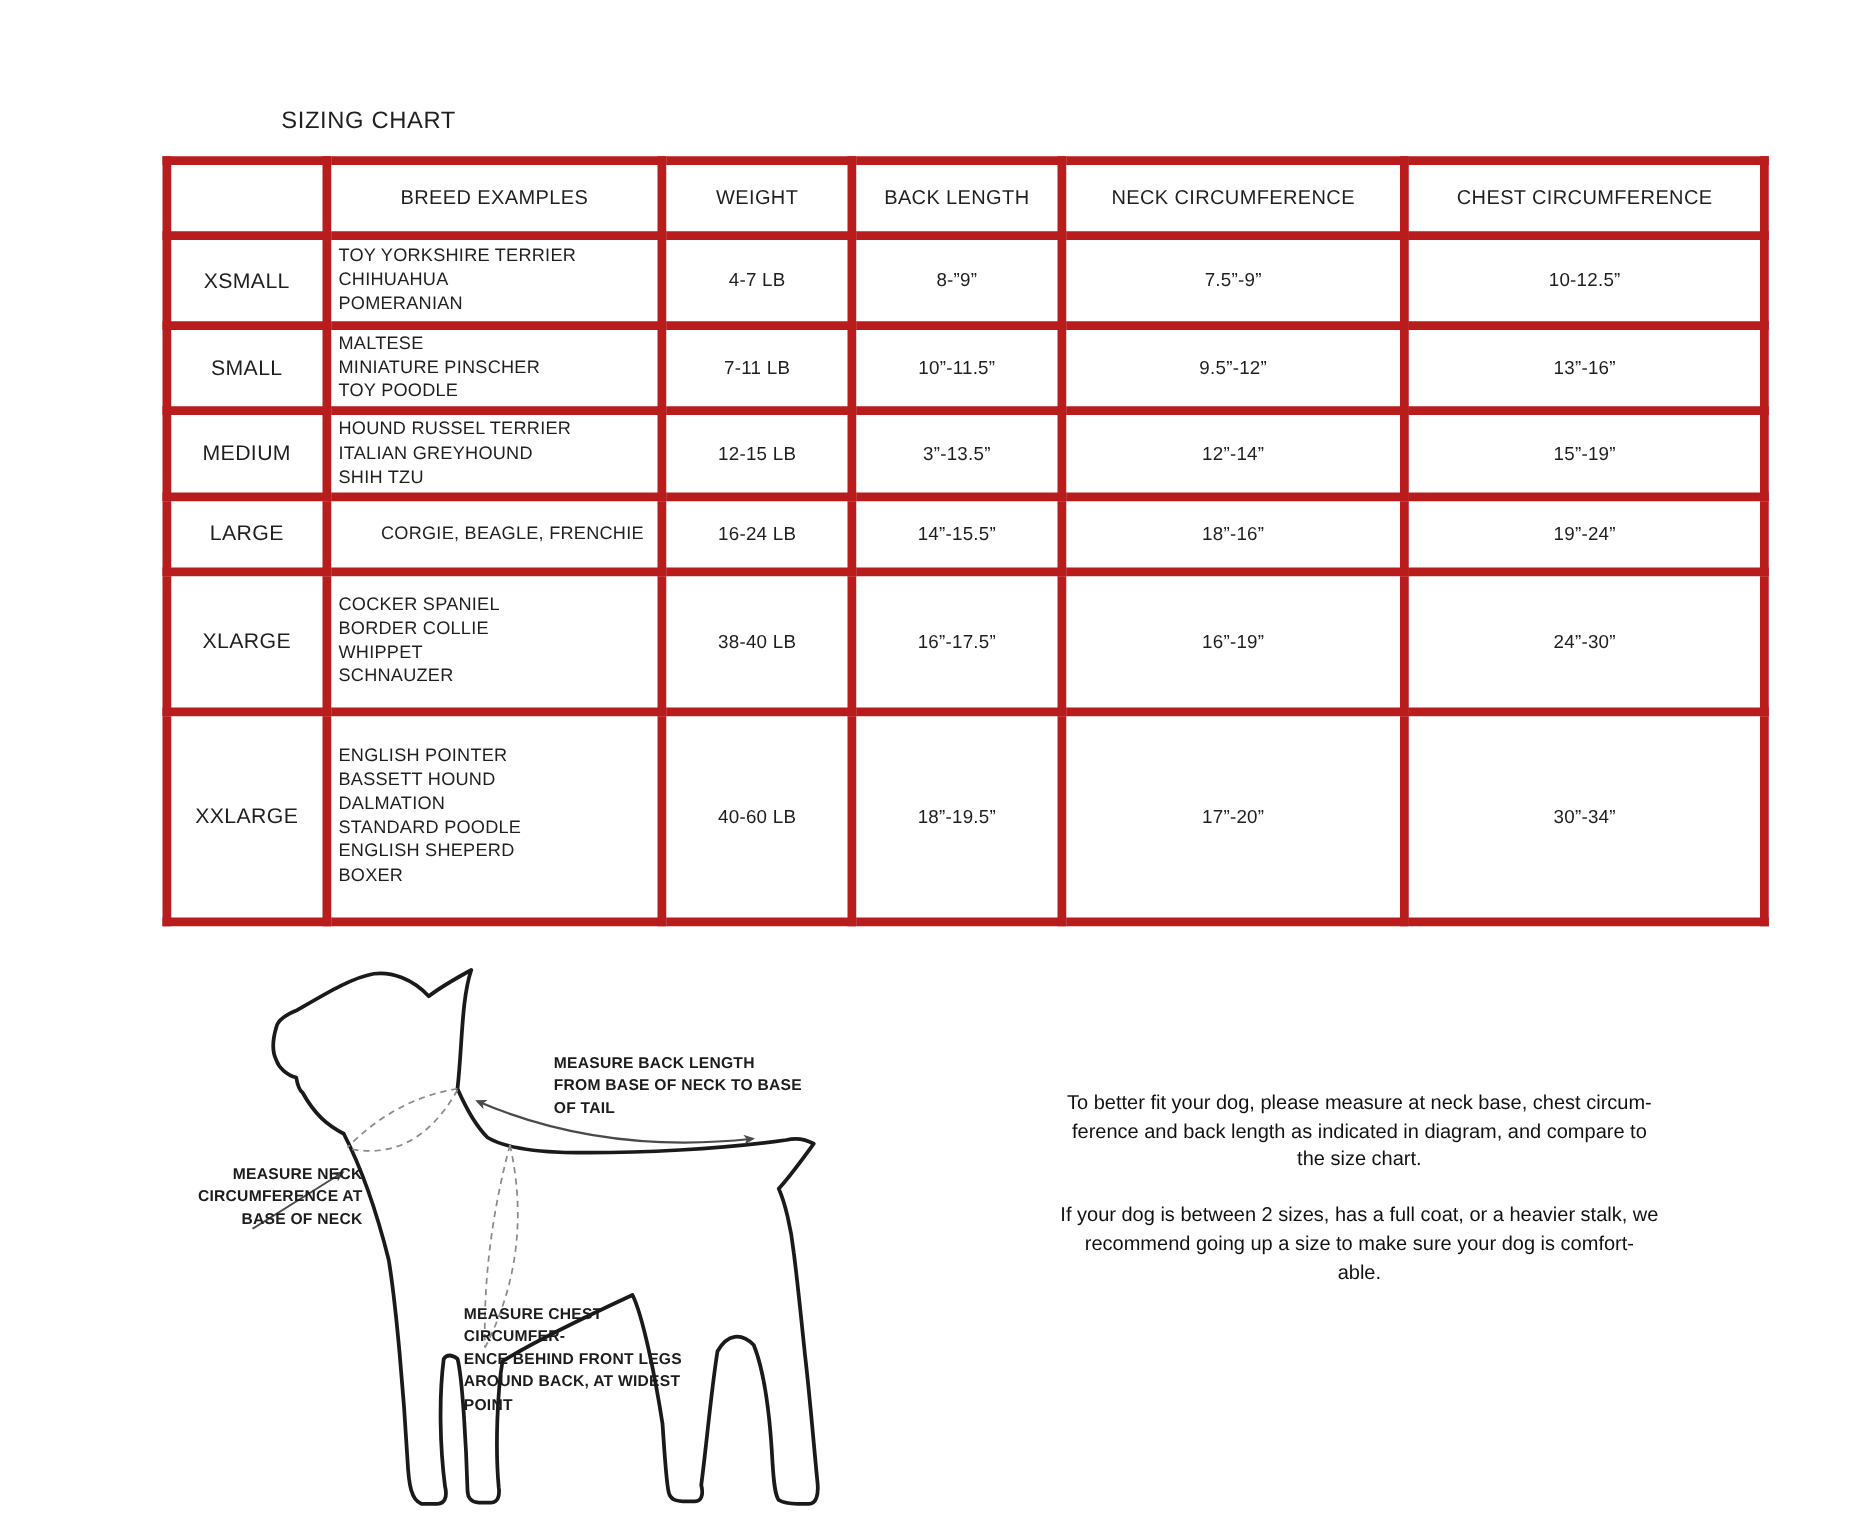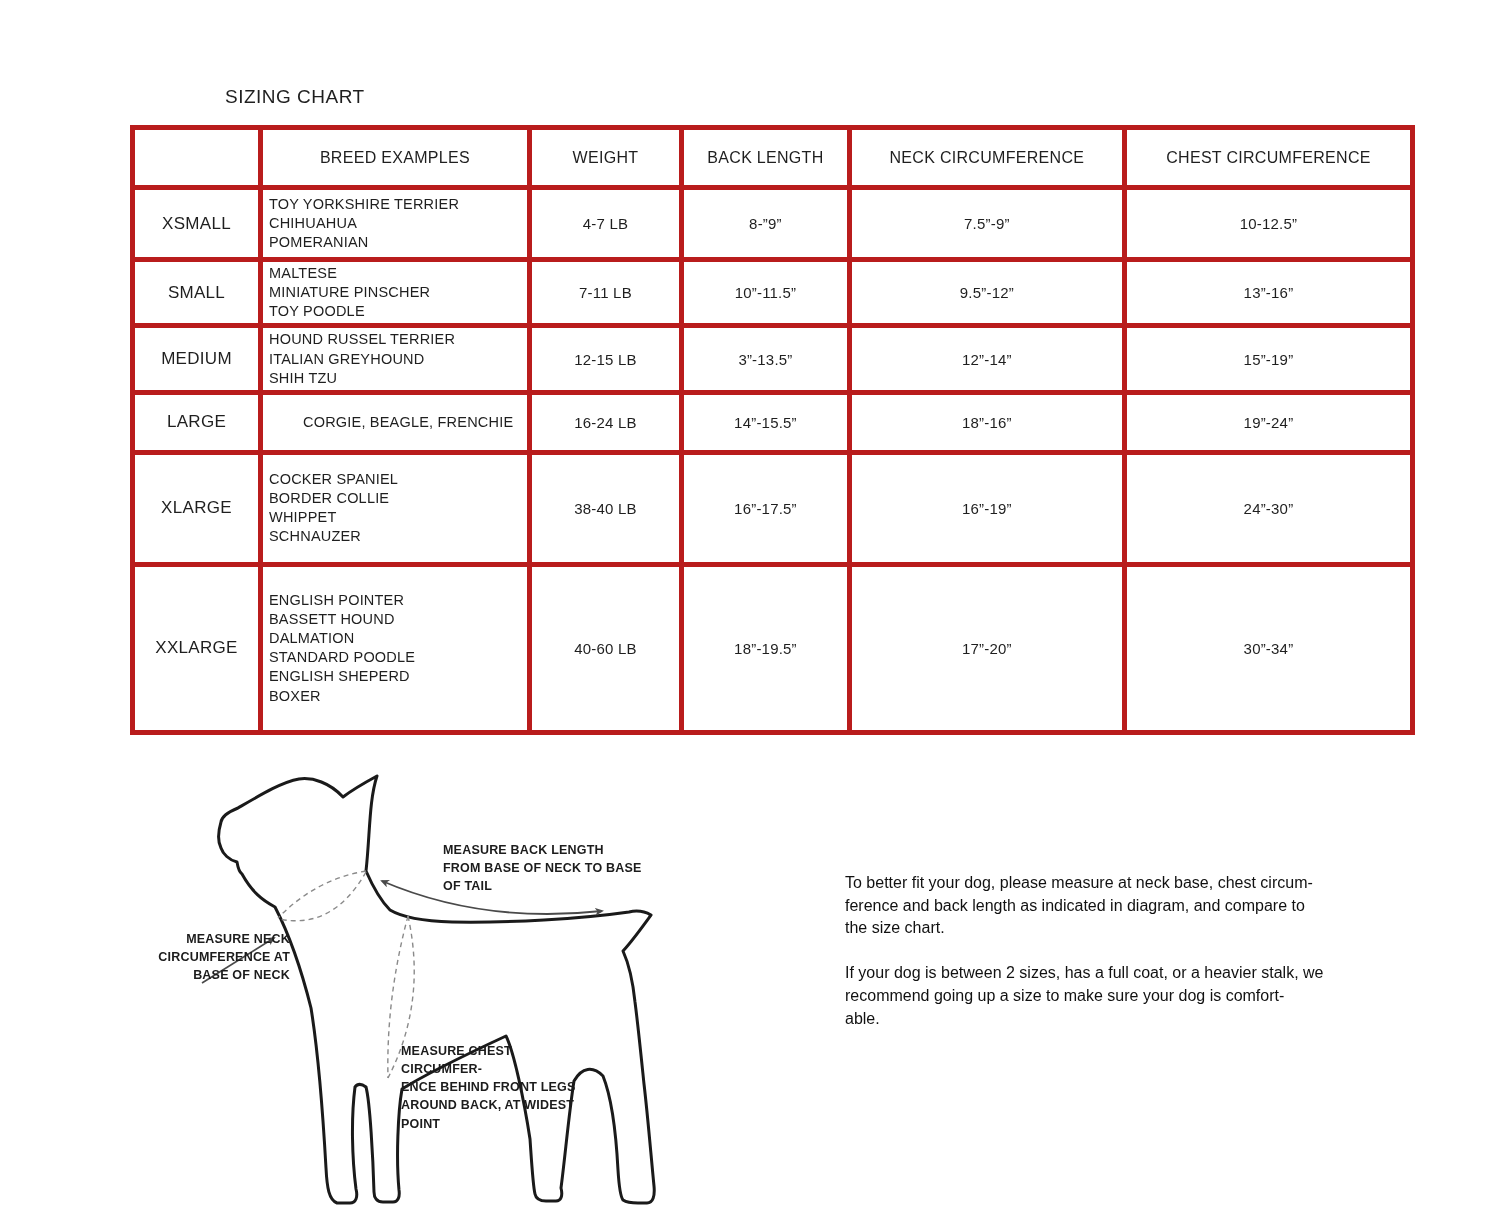--- a/index.html
+++ b/index.html
@@ -10,21 +10,21 @@
   }
   .page-title{
     position:absolute;left:225px;top:86px;font-size:19px;letter-spacing:.5px;color:#1f1f1f;
   }
   
   table.size-chart{
     position:absolute;left:130px;top:125px;width:1285px;
     border-collapse:collapse;table-layout:fixed;
   }
   table.size-chart td,table.size-chart th{
-    border:5px solid #b91c1c;vertical-align:middle;padding:2px 6px;
+    border:7px solid #b91c1c;vertical-align:middle;padding:2px 6px;
     font-weight:normal;color:#1f1f1f;
   }
   table.size-chart thead tr{height:60px;}
   table.size-chart thead th{font-size:16px;letter-spacing:.3px;text-align:center;}
   tbody tr:nth-child(1){height:72px;}
   tbody tr:nth-child(2){height:64px;}
   tbody tr:nth-child(3){height:65px;}
   tbody tr:nth-child(4){height:60px;}
   tbody tr:nth-child(5){height:112px;}
   tbody tr:nth-child(6){height:168px;}
@@ -32,24 +32,24 @@
   td.breeds{font-size:14.5px;line-height:1.32;padding-left:54px;white-space:pre-line;letter-spacing:.2px;}
   td.val{font-size:15px;text-align:center;letter-spacing:.2px;}
   
   .dog-svg{position:absolute;left:90px;top:740px;}
   .diagram-note{
     position:absolute;font-size:12.5px;font-weight:bold;line-height:1.45;
     white-space:pre-line;color:#1c1c1c;letter-spacing:.2px;
   }
   .note-back{left:443px;top:841px;width:220px;}
   .note-neck{left:110px;top:930px;width:180px;text-align:right;}
-  .note-chest{left:401px;top:1042px;width:195px;}
+  .note-chest{left:371px;top:1042px;width:195px;}
   
   .instructions{
-    position:absolute;left:845px;top:872px;width:485px;
+    position:absolute;left:845px;top:872px;width:485px;text-align:center;
     font-size:16px;line-height:1.42;color:#111111;
   }
   .instructions p{margin:0 0 22px 0;white-space:pre-line;}
 </style>
 </head>
 <body>
 
 <div class="page-title">SIZING CHART</div>
 
 <table class="size-chart">

